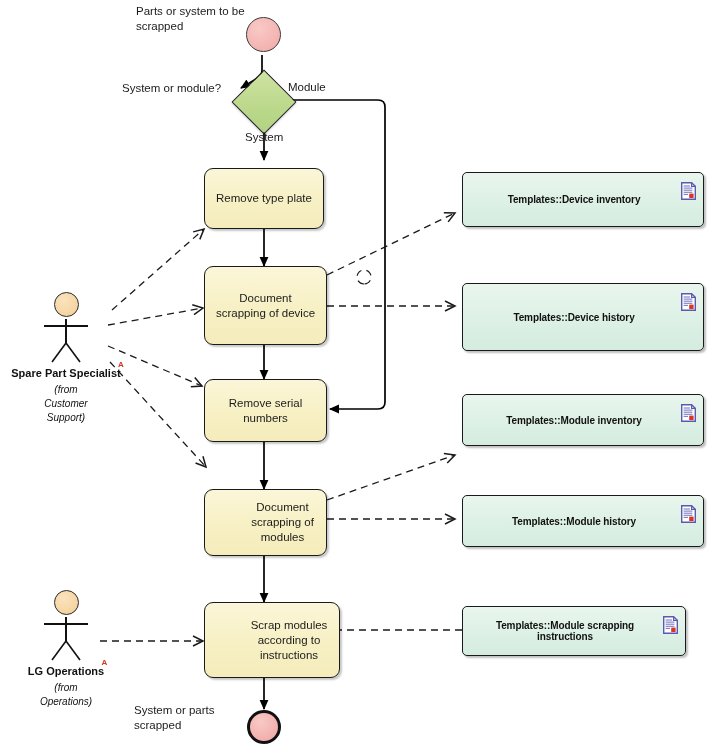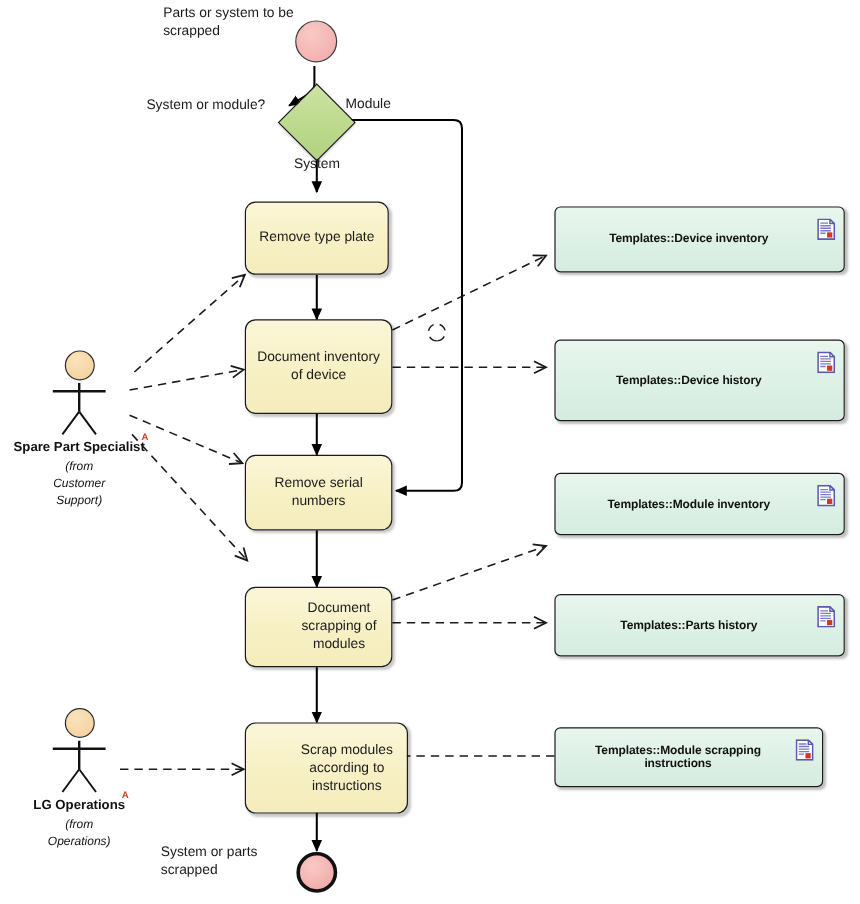--- a/index.html
+++ b/index.html
@@ -229,21 +229,21 @@
 
   <div class="decision" style="left:241px; top:79px;"></div>
 
   <div class="end-node" style="left:247px; top:710px; width:34px; height:34px;"></div>
 
   <div class="action" style="left:204px; top:168px; width:120px; height:61px;">
     <span>Remove type plate</span>
   </div>
 
   <div class="action" style="left:204px; top:266px; width:123px; height:79px;">
-    <span>Document inventory of device</span>
+    <span>Document scrapping of device</span>
   </div>
 
   <div class="action" style="left:204px; top:379px; width:123px; height:63px;">
     <span>Remove serial numbers</span>
   </div>
 
   <div class="action" style="left:204px; top:489px; width:123px; height:67px;padding-left:42px;">
     <span>Document scrapping of modules</span>
   </div>
 
@@ -293,21 +293,21 @@
         <line x1="2.6" y1="6.1" x2="11.4" y2="6.1"></line>
         <line x1="2.6" y1="8.2" x2="11.4" y2="8.2"></line>
         <line x1="2.6" y1="10.3" x2="11.4" y2="10.3"></line>
         <line x1="2.6" y1="12.4" x2="7.0" y2="12.4"></line>
       </g>
       <rect x="8.2" y="11.6" width="4.4" height="4.4" fill="#d8352a"></rect>
     </svg>
   </div>
 
   <div class="template" style="left:462px; top:495px; width:242px; height:52px;">
-    <span>Templates::Parts history</span>
+    <span>Templates::Module history</span>
     <svg class="doc-icon" viewBox="0 0 15 18">
       <path d="M0.7,0.7 H10.6 L14.3,4.3 V17.3 H0.7 Z" fill="#ffffff" stroke="#5a5ab0" stroke-width="1.4"></path>
       <path d="M10.6,0.7 V4.3 H14.3" fill="none" stroke="#5a5ab0" stroke-width="1.2"></path>
       <g stroke="#7b7bc4" stroke-width="1.1">
         <line x1="2.6" y1="4.0" x2="9.0" y2="4.0"></line>
         <line x1="2.6" y1="6.1" x2="11.4" y2="6.1"></line>
         <line x1="2.6" y1="8.2" x2="11.4" y2="8.2"></line>
         <line x1="2.6" y1="10.3" x2="11.4" y2="10.3"></line>
         <line x1="2.6" y1="12.4" x2="7.0" y2="12.4"></line>
       </g>

